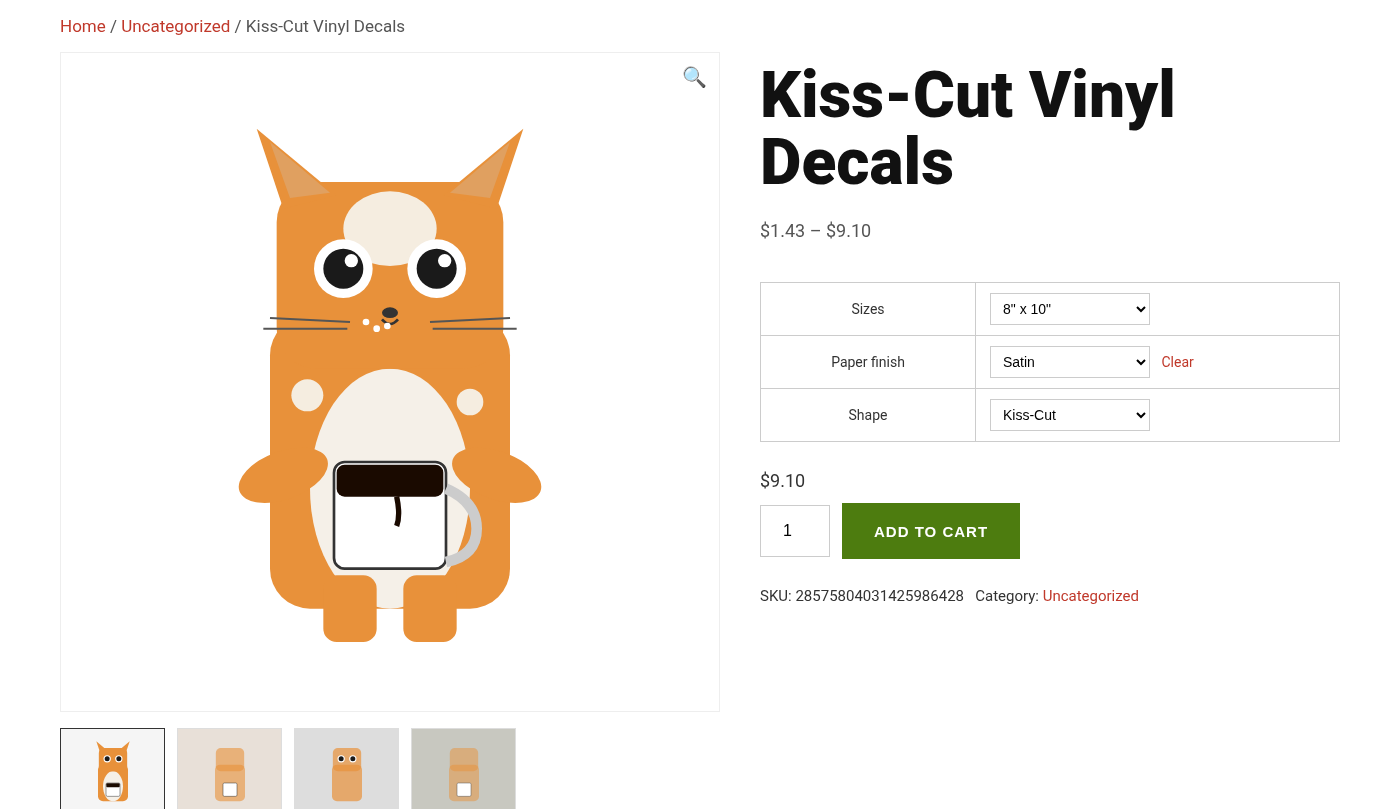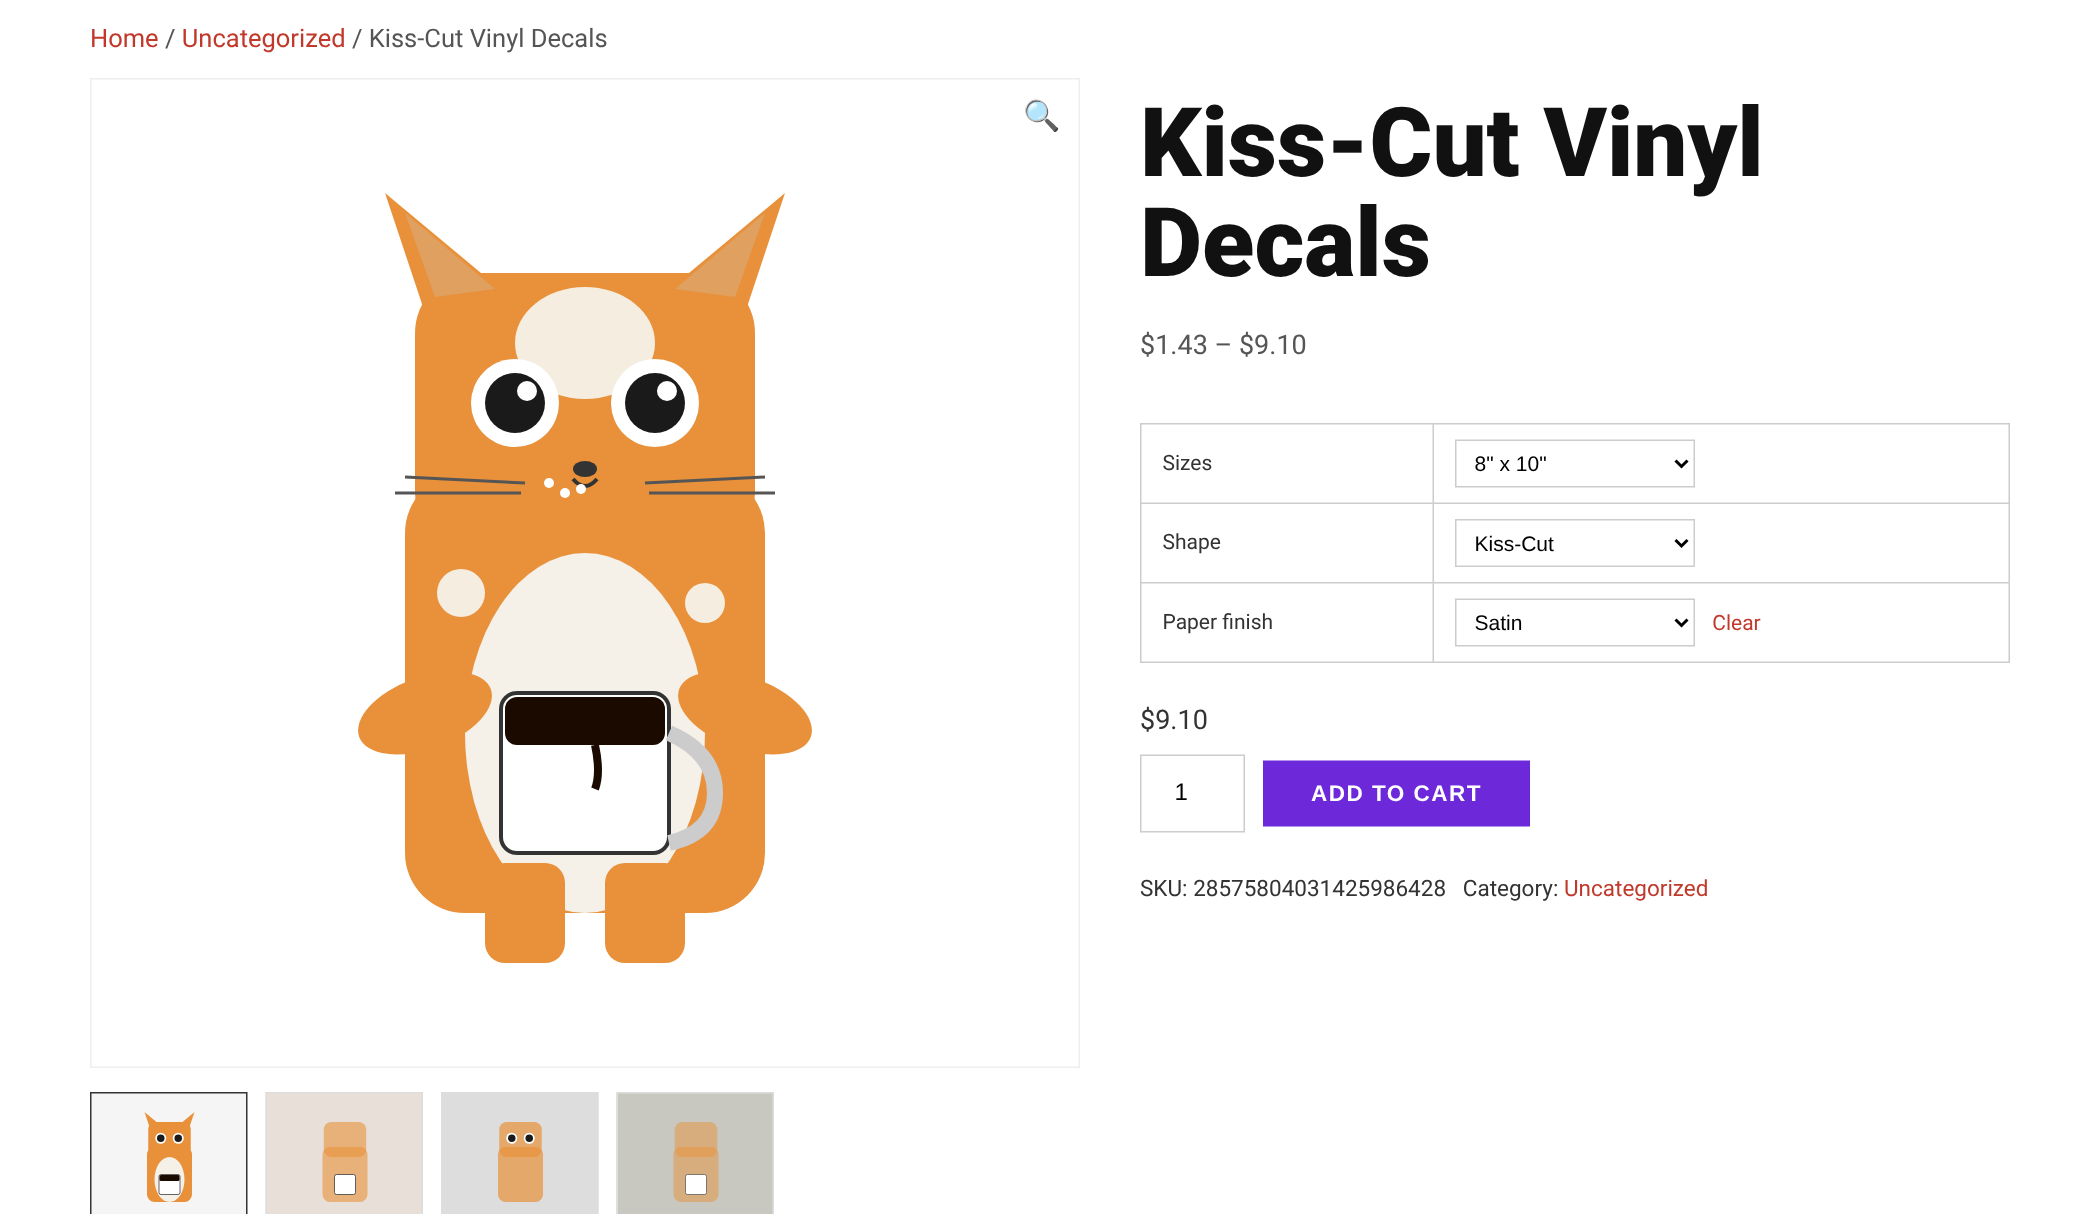--- a/index.html
+++ b/index.html
@@ -106,22 +106,23 @@
     .options-table tr {
       border: 1px solid #ccc;
     }
     .options-table td {
       padding: 10px 14px;
       border: 1px solid #ccc;
     }
     .options-table td:first-child {
       background: #fff;
       font-weight: normal;
-      width: 195px;
+      width: 215px;
       font-size: 14px;
+      text-align: center;
     }
     .options-table td:last-child {
       background: #fff;
     }
     .options-table select {
       width: 160px;
       padding: 6px 8px;
       border: 1px solid #ccc;
       font-size: 14px;
       background: #fff;
@@ -149,25 +150,25 @@
     }
     .qty-input {
       width: 70px;
       height: 52px;
       border: 1px solid #ccc;
       text-align: center;
       font-size: 16px;
       padding: 0 8px;
     }
     .add-to-cart-btn {
-      background: #6d28d9;
+      background: #4d7c0f;
       color: #fff;
       border: none;
       padding: 0 32px;
-      height: 44px;
+      height: 56px;
       font-size: 15px;
       font-weight: 700;
       letter-spacing: 1px;
       cursor: pointer;
       text-transform: uppercase;
     }
 
     .product-meta {
       font-size: 15px;
       color: #555;
@@ -323,39 +324,39 @@
             <option>2" x 2"</option>
             <option>3" x 3"</option>
             <option>4" x 4"</option>
             <option>5" x 5"</option>
             <option>6" x 6"</option>
             <option selected="">8" x 10"</option>
           </select>
         </td>
       </tr>
       <tr>
-        <td>Shape</td>
-        <td>
-          <select>
-            <option selected="">Kiss-Cut</option>
-            <option>Die-Cut</option>
-          </select>
-        </td>
-      </tr>
-      <tr>
         <td>Paper finish</td>
         <td>
           <select>
             <option>Glossy</option>
             <option selected="">Satin</option>
             <option>Matte</option>
           </select>
           <a href="#" class="clear-link">Clear</a>
         </td>
       </tr>
+      <tr>
+        <td>Shape</td>
+        <td>
+          <select>
+            <option selected="">Kiss-Cut</option>
+            <option>Die-Cut</option>
+          </select>
+        </td>
+      </tr>
     </tbody>
       </table>
 
     <div class="current-price">$9.10</div>
 
     <div class="purchase-row">
       <input type="number" class="qty-input" value="1" min="1" style="">
       <button class="add-to-cart-btn">ADD TO CART</button>
     </div>
 

